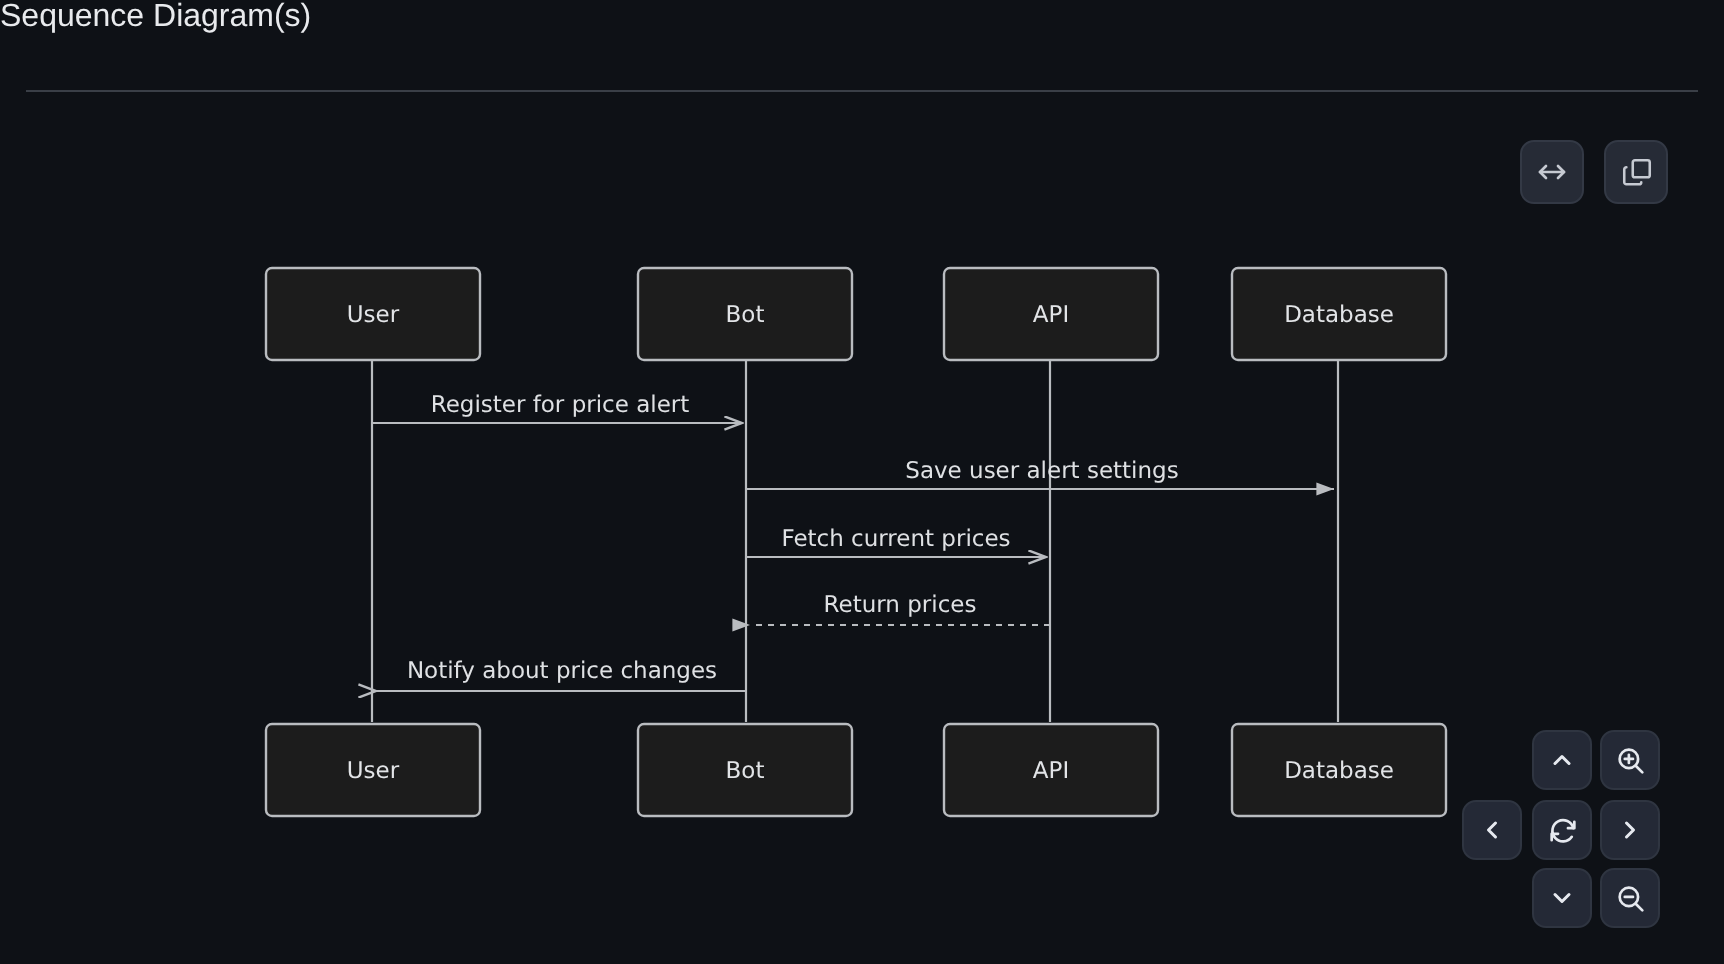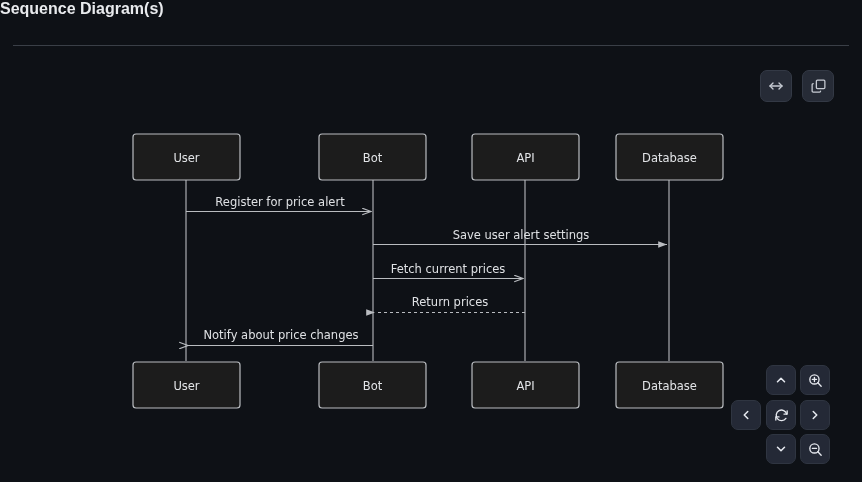--- a/index.html
+++ b/index.html
@@ -13,21 +13,21 @@
     overflow: hidden;
     font-family: "Liberation Sans", sans-serif;
     color: #e8eaed;
     position: relative;
   }
 
   
   #header {
     position: absolute;
     left: 0; top: 0;
-    width: 862px; height: 46px; font-weight: bold;
+    width: 862px; height: 46px;
   }
   #header-divider {
     position: absolute;
     left: 13px; top: 45px;
     width: 836px; height: 1px;
     background: #3a3f47;
   }
 
   
   .tool-btn {

